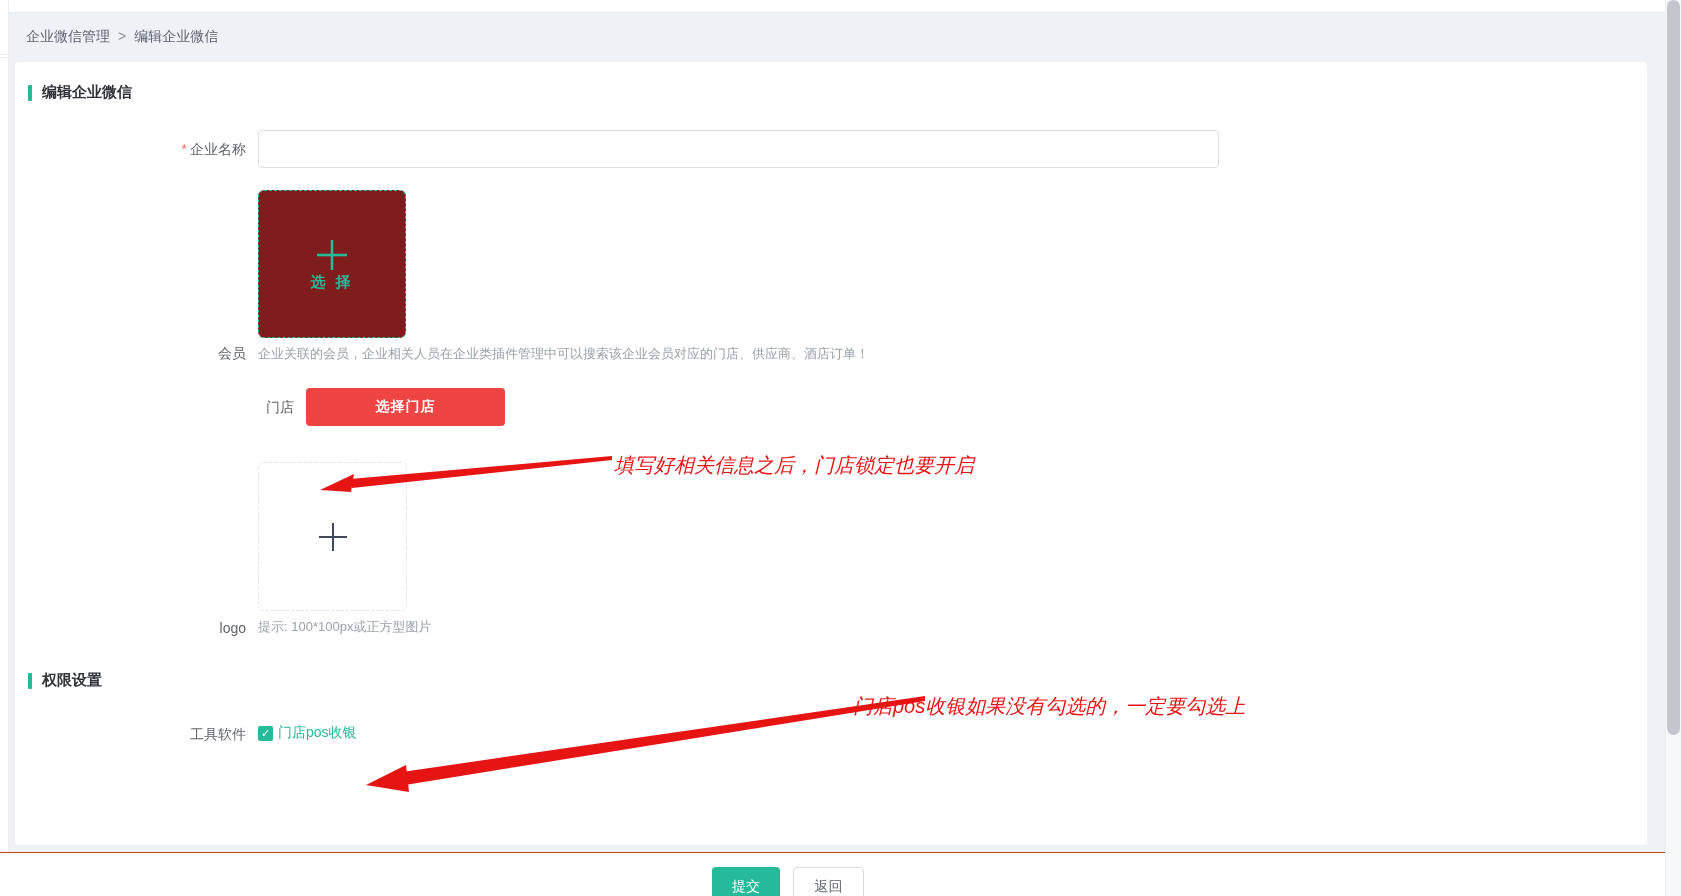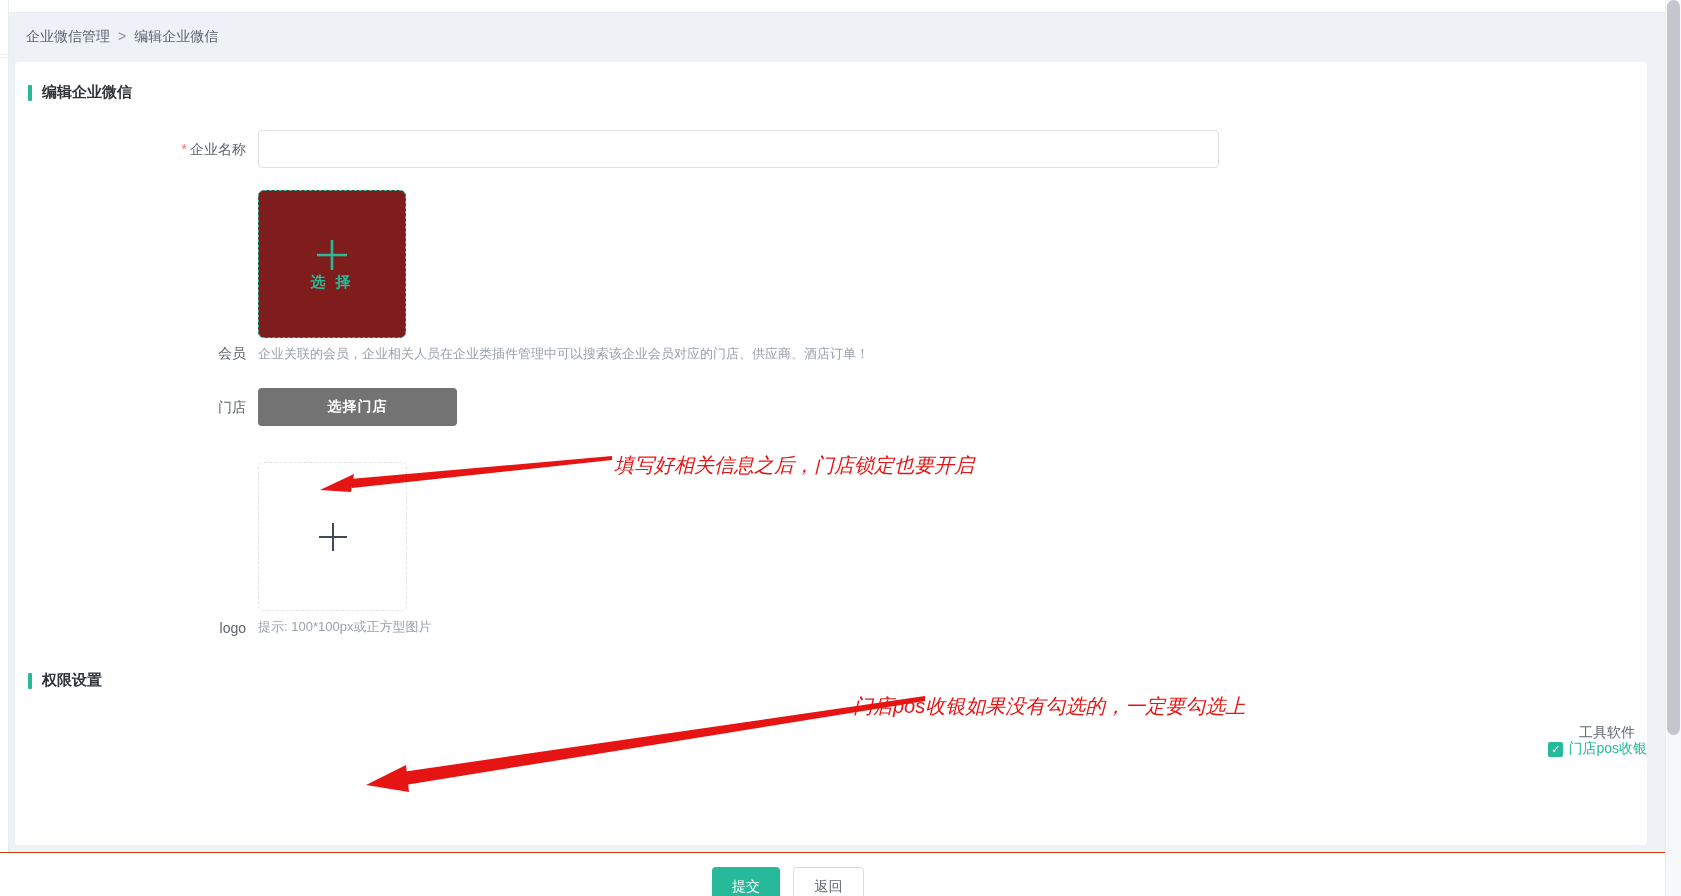--- a/index.html
+++ b/index.html
@@ -43,23 +43,23 @@
   .row-member .lbl { padding-top:8px; }
   .upload-member {
     width:148px; height:148px; border:1px dashed #26b99a; border-radius:6px;
     display:flex; flex-direction:column; align-items:center; justify-content:center;
     background:#7f1d1d; cursor:pointer;
   }
   .upload-member .sel-txt { color:#26b99a; font-weight:bold; font-size:15px; letter-spacing:3px; }
   .member-hint { margin-top:7px; font-size:13px; color:#9aa1aa; }
 
   .row-store { margin-top:25px; }
-  .row-store .lbl { line-height:38px; }
+  .row-store .lbl { line-height:38px;margin-left:48px; }
   .btn-select-store {
-    width:199px; height:38px; background:#737373; border:none; border-radius:4px;
+    width:199px; height:38px; background:#ef4444; border:none; border-radius:4px;
     color:#fff; font-size:14px; font-weight:bold; letter-spacing:1px; cursor:pointer;
     font-family:inherit;
   }
 
   .row-lock { margin-top:38px; }
   .row-lock .lbl { line-height:20px; }
   .switch {
     position:relative; width:38px; height:19px; border-radius:10px;
     background:#26b99a; cursor:pointer; margin-top:1px;
   }
@@ -69,21 +69,21 @@
   }
 
   .row-logo { margin-top:36px; }
   .row-logo .lbl { padding-top:12px; }
   .upload-logo {
     width:149px; height:149px; border:1px dashed #dfe3e9; border-radius:6px;
     display:flex; align-items:center; justify-content:center; background:#fff; cursor:pointer;
   }
   .logo-hint { margin-top:7px; font-size:13px; color:#9aa1aa; }
 
-  .row-tools { margin-top:34px;flex-direction:column; }
+  .row-tools { margin-top:34px; }
   .row-tools .lbl { line-height:16px; }
   .checkbox-wrap { display:flex; align-items:center; cursor:pointer; }
   .checkbox {
     width:15px; height:15px; background:#26b99a; border-radius:2px;
     display:flex; align-items:center; justify-content:center;
     color:#fff; font-size:11px; line-height:1; font-weight:bold;
   }
   .checkbox-label { margin-left:5px; font-size:14px; color:#26b99a; }
 
   .footer {

